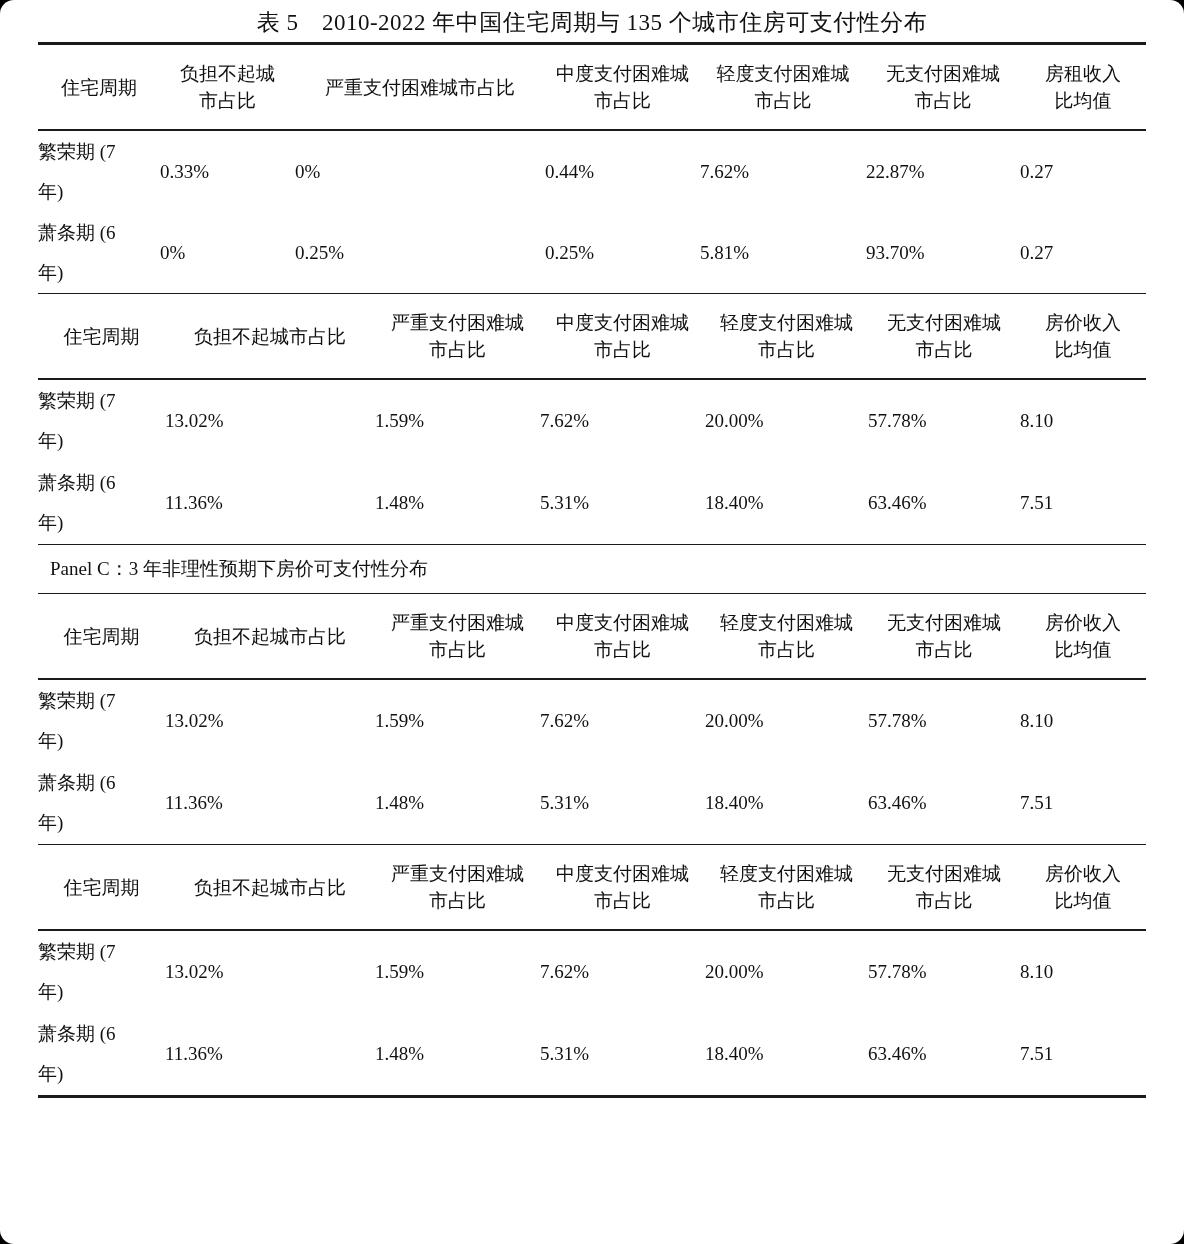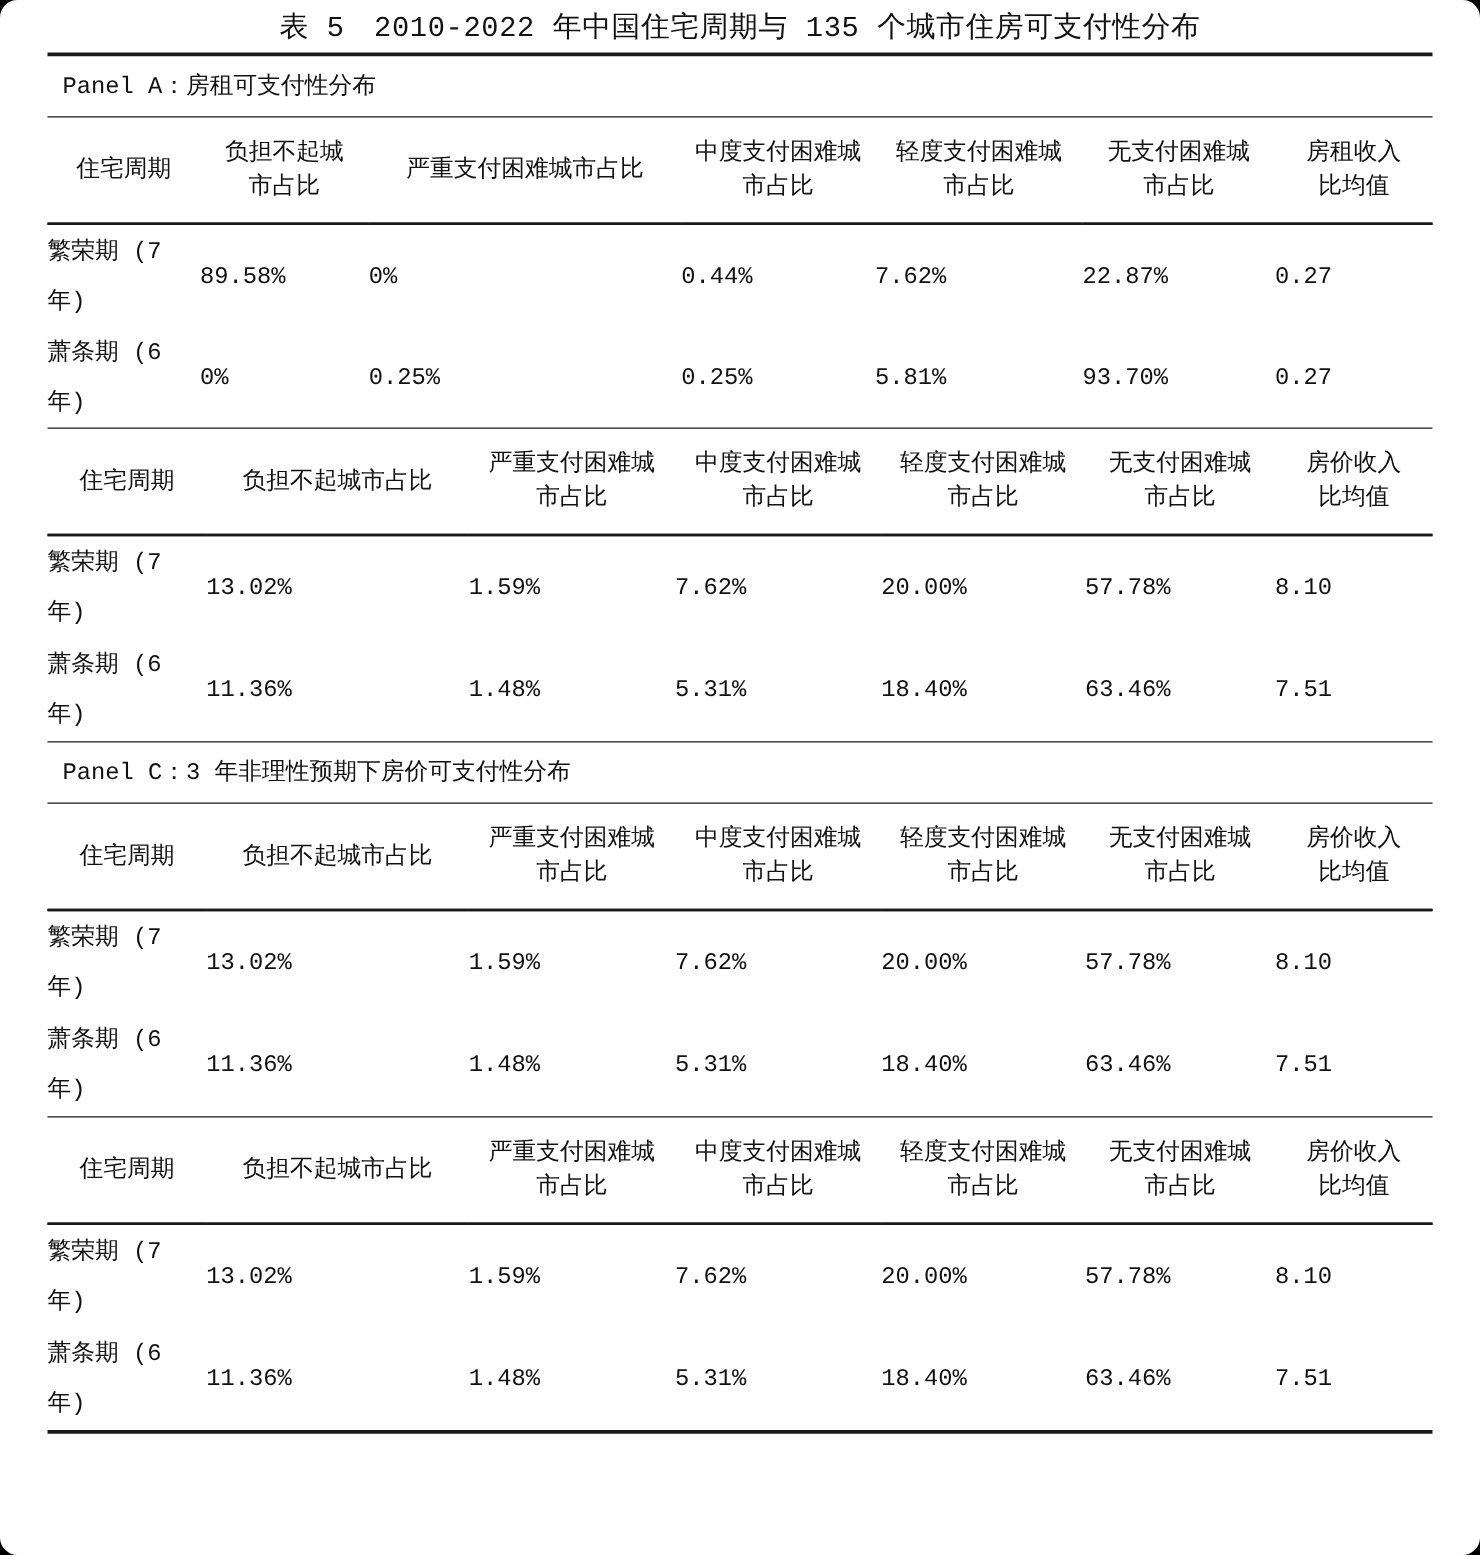--- a/index.html
+++ b/index.html
@@ -3,21 +3,21 @@
 <meta charset="utf-8">
 <style>
   html,body{margin:0;padding:0;background:#000;}
   .page{
     position:relative;
     width:1184px;height:1244px;
     background:#fff;
     border-radius:14px;
     box-sizing:border-box;
     padding:6px 38px 0 38px;
-    font-family:Liberation Mono, monospace;
+    font-family:Liberation Serif, serif;
     color:#111;
     overflow:hidden;
   }
   .title{
     height:36px;line-height:34px;
     text-align:center;
     font-size:23px;
     letter-spacing:0.5px;
     border-bottom:3px solid #1a1a1a;
     white-space:pre-line;
@@ -67,21 +67,20 @@
   .cols-b .c7{width:126px;}
 </style>
 </head>
 <body>
 
 <div class="page">
 
   <div class="title">表 5　2010-2022 年中国住宅周期与 135 个城市住房可支付性分布</div>
 
   <div class="panel">
-    <div class="panel-label">Panel A：房租可支付性分布</div>
     <table class="ptable cols-a">
       <colgroup>
         <col class="c1">
           <col class="c2">
           <col class="c3">
           <col class="c4">
           <col class="c5">
           <col class="c6">
           <col class="c7">
       </colgroup>
@@ -98,21 +97,21 @@
           <th>无支付困难城
 市占比</th>
           <th>房租收入
 比均值</th>
         </tr>
       </thead>
       <tbody>
         <tr>
           <td>繁荣期 (7
 年)</td>
-          <td>89.58%</td>
+          <td>0.33%</td>
           <td>0%</td>
           <td>0.44%</td>
           <td>7.62%</td>
           <td>22.87%</td>
           <td>0.27</td>
         </tr>
         <tr>
           <td>萧条期 (6
 年)</td>
           <td>0%</td>

